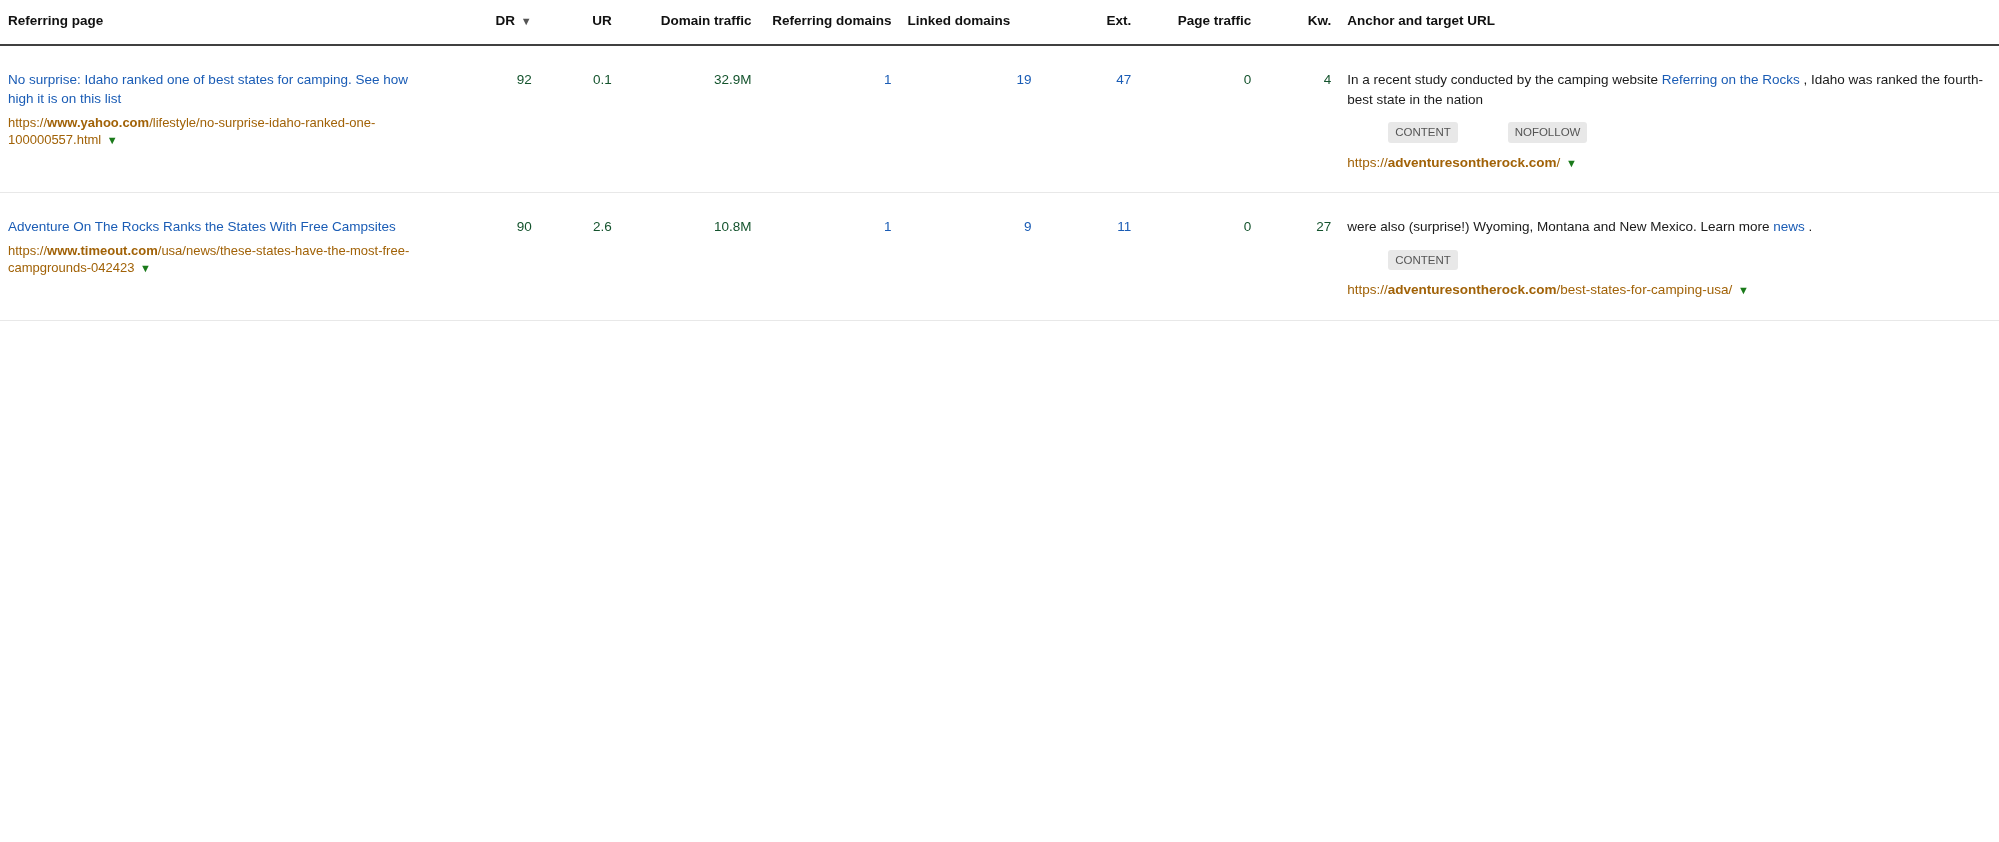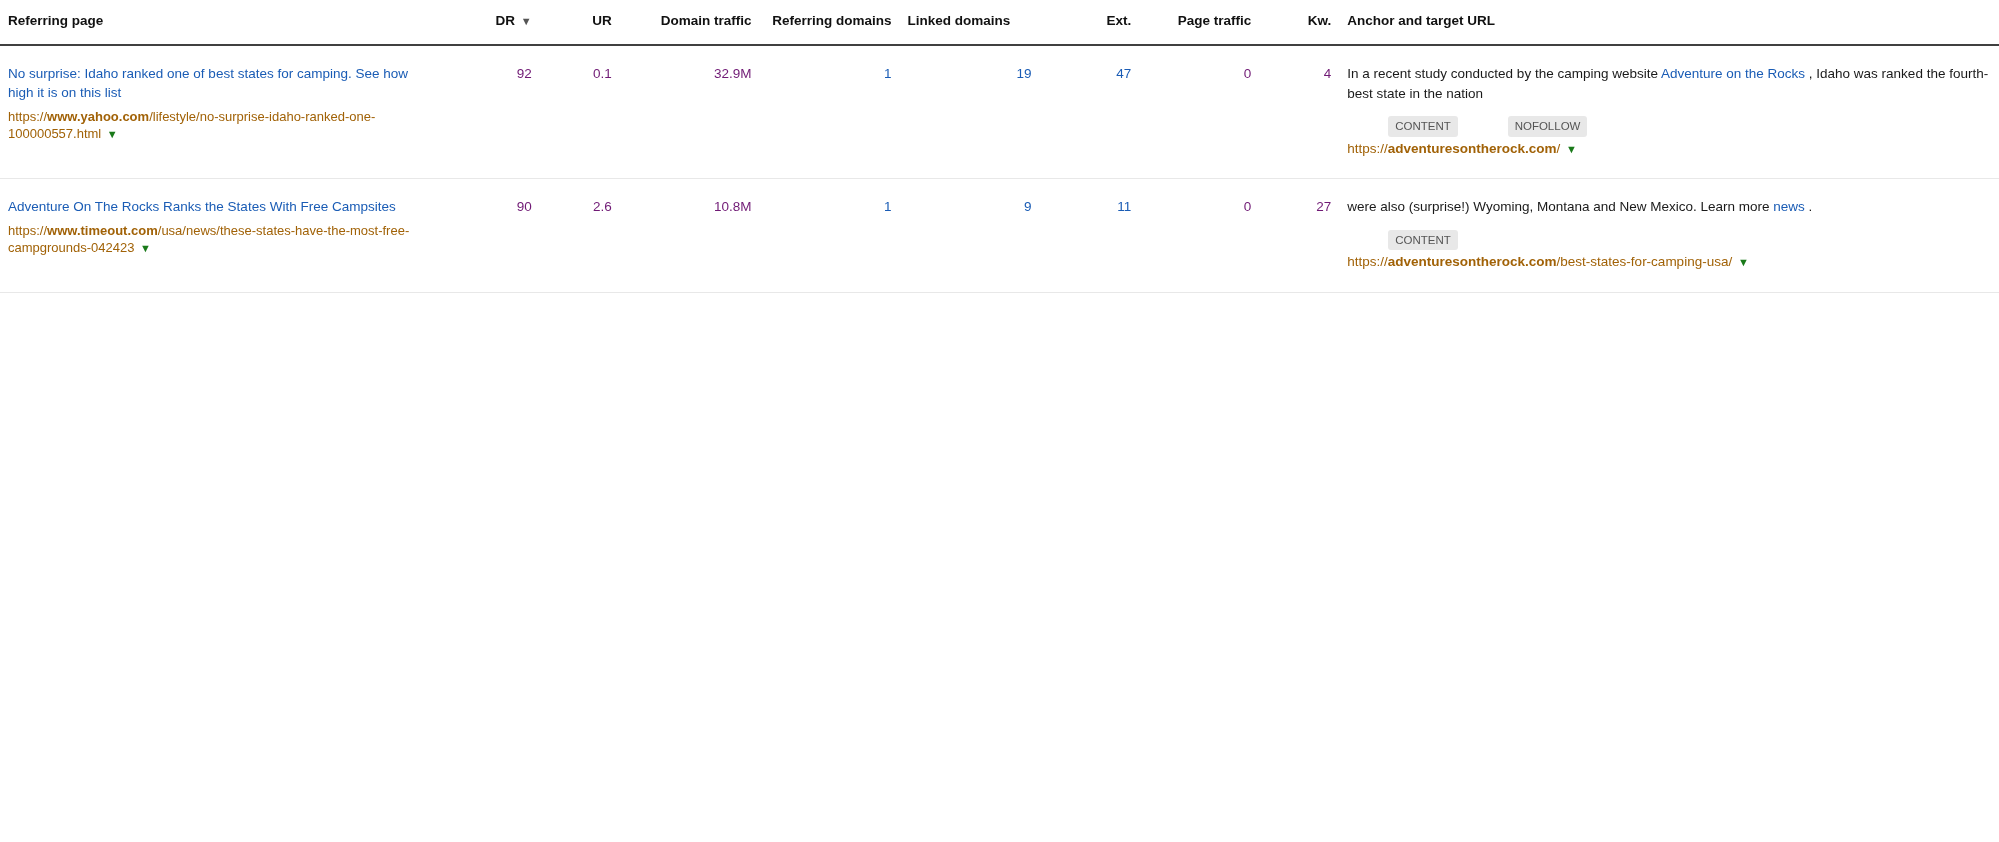--- a/index.html
+++ b/index.html
@@ -28,21 +28,21 @@
     th {
       padding: 12px 8px 14px 8px;
       text-align: left;
       font-weight: 700;
       font-size: 13.5px;
       color: #111;
       white-space: normal;
       line-height: 1.3;
     }
     td {
-      padding: 18px 8px 20px 8px;
+      padding: 24px 8px 20px 8px;
       font-size: 13.5px;
       line-height: 1.45;
       vertical-align: top;
     }
     .col-referring-page { width: 22%; }
     .col-dr { width: 5%; text-align: right; }
     .col-ur { width: 4%; text-align: right; }
     .col-domain-traffic { width: 7%; text-align: right; }
     .col-referring-domains { width: 7%; text-align: right; }
     .col-linked-domains { width: 7%; text-align: right; }
@@ -77,21 +77,21 @@
       color: #a16207;
       text-decoration: none;
     }
     .url-bold {
       font-weight: 700;
     }
     .metric-blue {
       color: #1a5cb5;
     }
     .metric-black {
-      color: #701a75;
+      color: #14532d;
       margin-top: 8px;
     }
     .badge {
       display: inline-block;
       background: #e8e8e8;
       color: #555;
       font-size: 11.5px;
       padding: 2px 7px;
       border-radius: 3px;
       margin-right: 5px;
@@ -101,21 +101,21 @@
     }
     .anchor-text {
       color: #1a1a1a;
       line-height: 1.5;
     }
     .anchor-link-inline {
       color: #1a5cb5;
       text-decoration: none;
     }
     .target-url-row {
-      margin-top: 2px;
+      margin-top: 10px;
     }
     .dropdown-arrow {
       display: inline-block;
       font-size: 11px;
       color: #1a7a1a;
       margin-left: 2px;
     }
   </style>
 </head>
 <body>
@@ -156,21 +156,21 @@
         <td class="col-dr metric-black">92</td>
         <td class="col-ur metric-black">0.1</td>
         <td class="col-domain-traffic metric-black">32.9M</td>
         <td class="col-referring-domains metric-blue">1</td>
         <td class="col-linked-domains metric-blue">19</td>
         <td class="col-ext metric-blue">47</td>
         <td class="col-page-traffic metric-black">0</td>
         <td class="col-kw metric-black">4</td>
         <td class="col-anchor">
           <div class="anchor-text">
-            In a recent study conducted by the camping website <a class="anchor-link-inline" href="#">Adventure on the Rocks</a> , Idaho was ranked the fourth-best state in the nation
+            In a recent study conducted by the camping website <a class="anchor-link-inline" href="#">Referring on the Rocks</a> , Idaho was ranked the fourth-best state in the nation
           </div>
           <div style="margin-top:6px;">
             <span class="badge">CONTENT</span>
             <span class="badge">NOFOLLOW</span>
           </div>
           <div class="target-url-row">
             <a class="link-green" href="#">
               https://<span class="url-bold">adventuresontherock.com</span>/
             </a>
             <span class="dropdown-arrow">▼</span>

